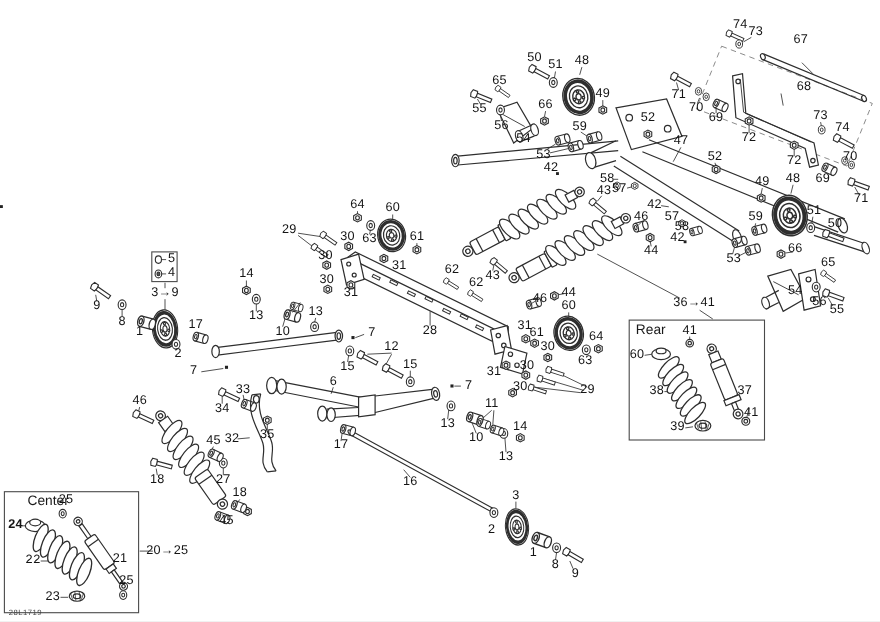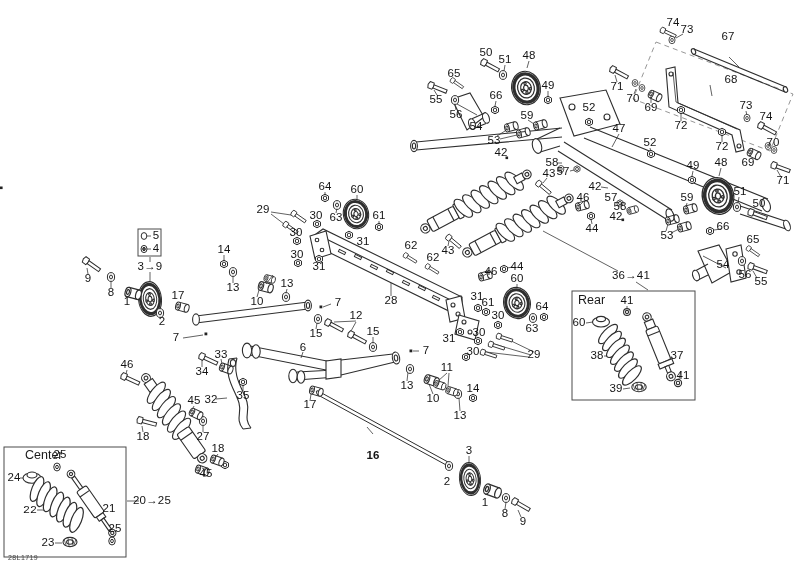--- a/index.html
+++ b/index.html
@@ -535,31 +535,31 @@
         <span class="callout" style="left: 221px; top: 355px;">33</span>
         <span class="callout" style="left: 202px; top: 372px;">34</span>
         <span class="callout" style="left: 127px; top: 365px;">46</span>
         <span class="callout" style="left: 243px; top: 396px;">35</span>
         <span class="callout" style="left: 211px; top: 400px;">32</span>
         <span class="callout" style="left: 194px; top: 401px;">45</span>
         <span class="callout" style="left: 310px; top: 405px;">17</span>
         <span class="callout" style="left: 203px; top: 437px;">27</span>
         <span class="callout" style="left: 143px; top: 437px;">18</span>
         <span class="callout" style="left: 218px; top: 449px;">18</span>
-        <span class="callout" style="left: 373px; top: 456px; font-weight: bold;">16</span>
+        <span class="callout" style="left: 373px; top: 439px;">16</span>
         <span class="callout" style="left: 206px; top: 474px;">45</span>
         <span class="callout" style="left: 152px; top: 501px;">20→25</span>
         <span class="callout" style="left: 426px; top: 351px;">7</span>
         <span class="callout" style="left: 407px; top: 386px;">13</span>
         <span class="callout" style="left: 447px; top: 368px;">11</span>
         <span class="callout" style="left: 433px; top: 399px;">10</span>
         <span class="callout" style="left: 473px; top: 389px;">14</span>
         <span class="callout" style="left: 460px; top: 416px;">13</span>
         <span class="callout" style="left: 60px; top: 455px;">25</span>
-        <span class="callout" style="left: 14px; top: 478px;">24</span>
+        <span class="callout" style="left: 14px; top: 478px; font-weight: bold;">24</span>
         <span class="callout" style="left: 30px; top: 510px; font-family: Liberation Mono, monospace;">22</span>
         <span class="callout" style="left: 109px; top: 509px;">21</span>
         <span class="callout" style="left: 48px; top: 543px;">23</span>
         <span class="callout" style="left: 115px; top: 529px;">25</span>
         <span class="callout" style="left: 627px; top: 301px;">41</span>
         <span class="callout" style="left: 579px; top: 323px;">60</span>
         <span class="callout" style="left: 597px; top: 356px;">38</span>
         <span class="callout" style="left: 677px; top: 356px;">37</span>
         <span class="callout" style="left: 616px; top: 389px;">39</span>
         <span class="callout" style="left: 683px; top: 376px;">41</span>

